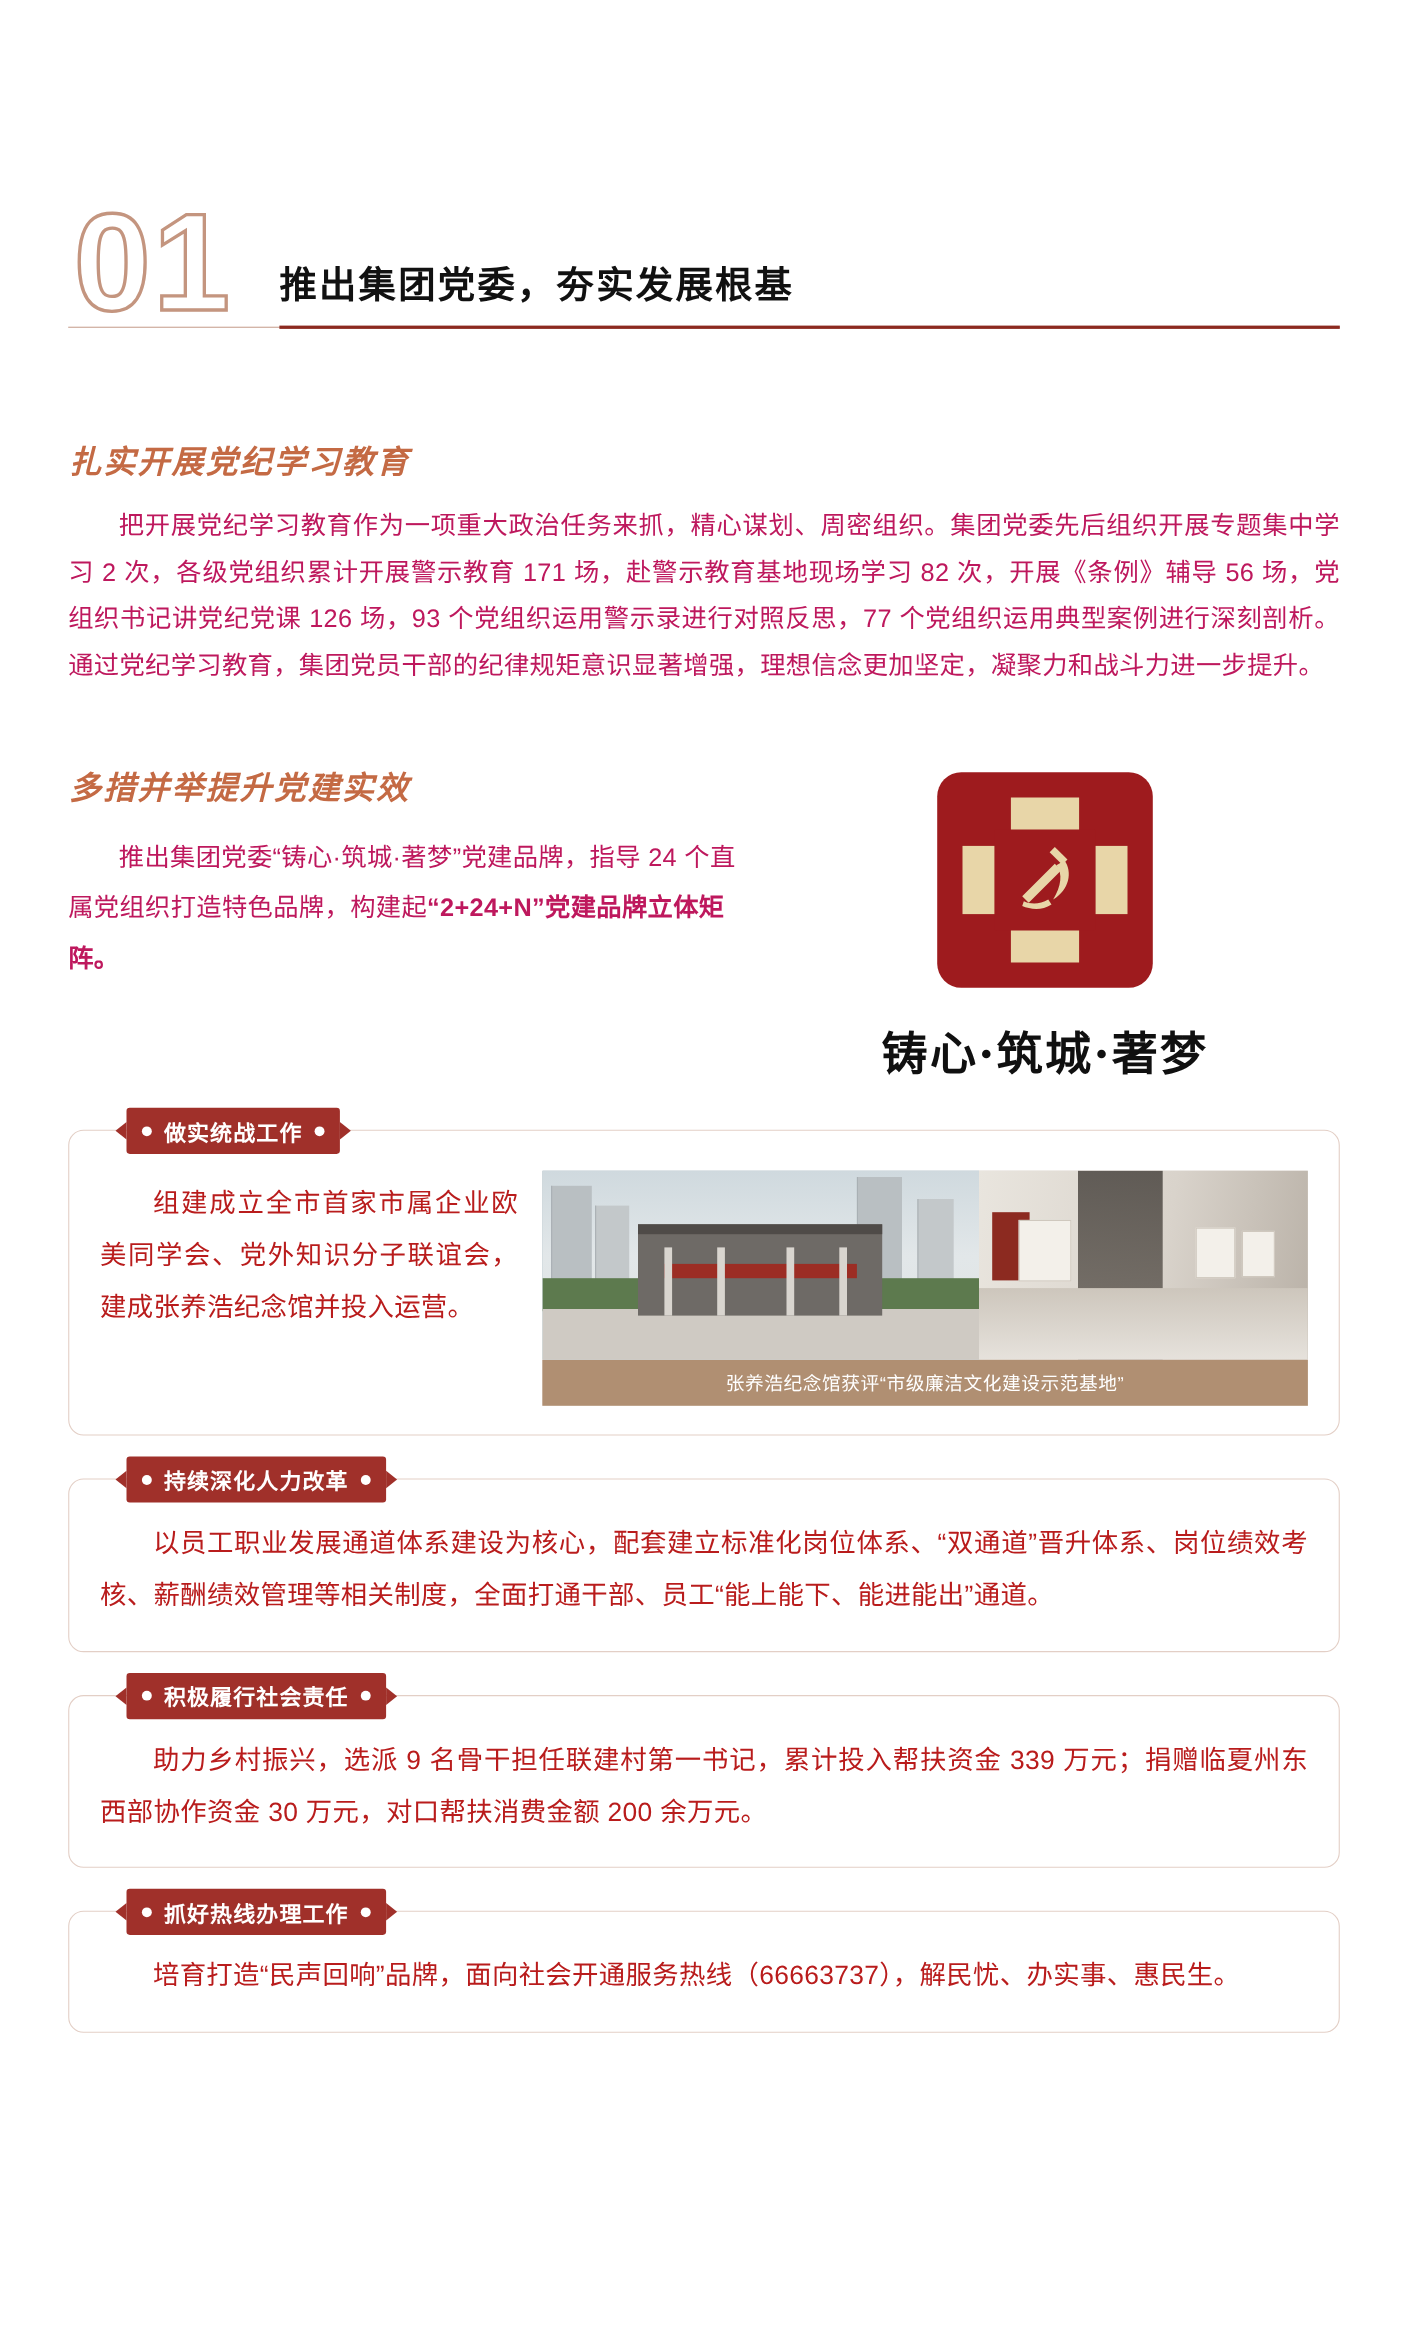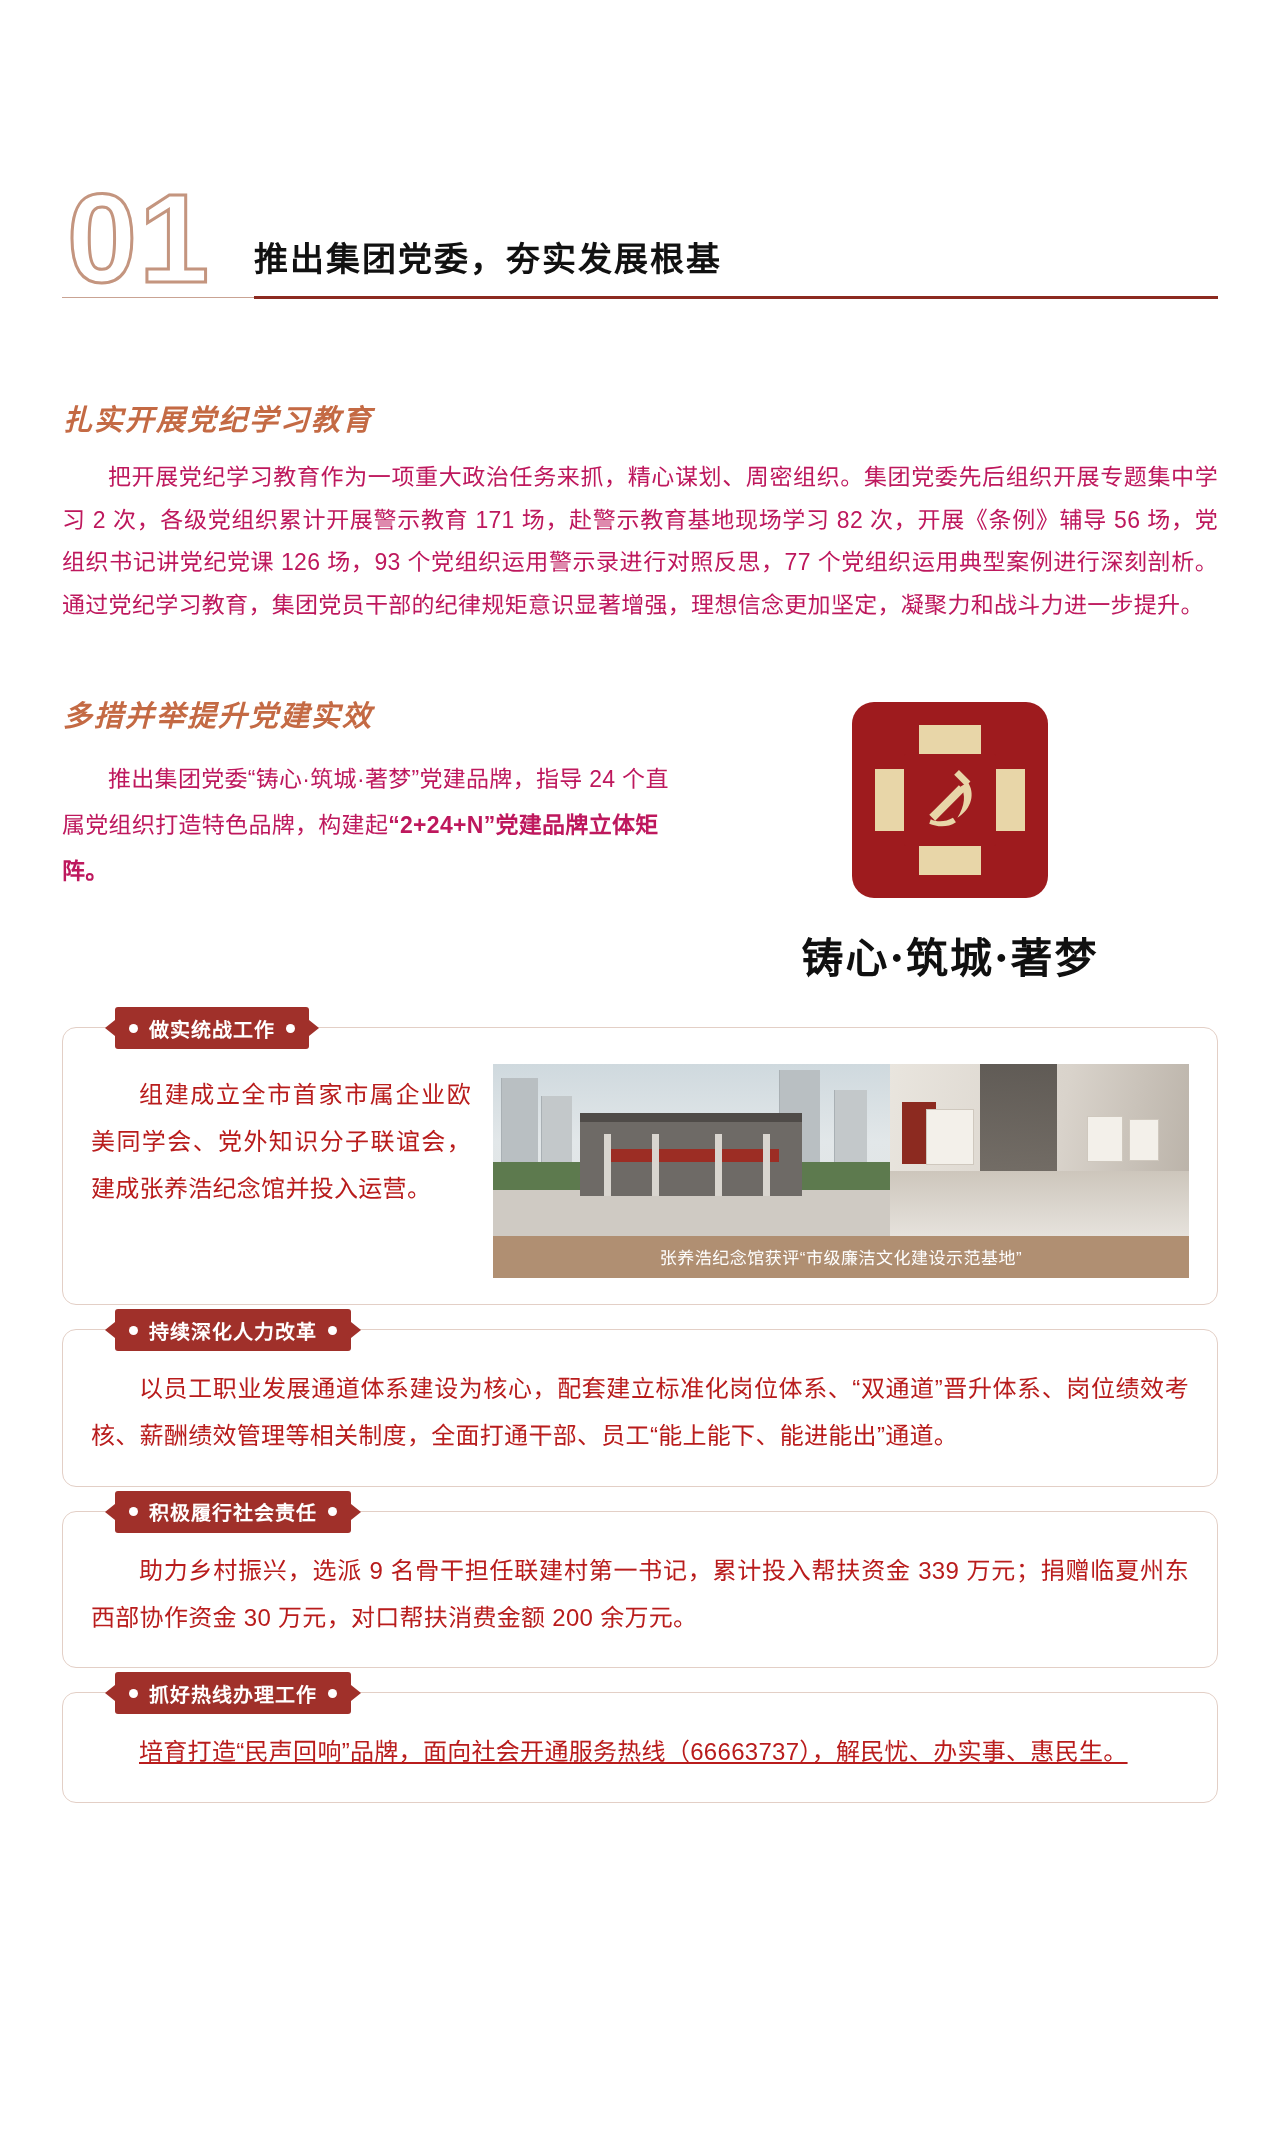--- a/index.html
+++ b/index.html
@@ -175,21 +175,21 @@
   }
 
   
   .cards {
     margin-top: 42px;
   }
   .card {
     position: relative;
     border: 1px solid #e3cfc6;
     border-radius: 14px;
-    margin-bottom: 24px;
+    margin-bottom: 39px;
     padding: 36px 28px 26px 28px;
     box-sizing: border-box;
   }
   .card-tag {
     position: absolute;
     left: 52px;
     top: -21px;
     height: 42px;
     background: #a0302a;
     color: #ffffff;
@@ -359,21 +359,21 @@
     text-align: center;
     padding: 8px 0 9px 0;
     box-sizing: border-box;
   }
 
   .card-2 .card-text,
   .card-3 .card-text,
   .card-4 .card-text {
     width: 100%;
   }
-  .card-4 .card-text { text-indent: 2em; text-decoration: underline; }
+  .card-4 .card-text { text-indent: 2em; }
 </style>
 </head>
 <body>
 
 <div class="page">
 
   <div class="section-head">
     <div class="big-number">01</div>
     <div class="head-title">推出集团党委，夯实发展根基</div>
     <div class="head-rule-thin"></div>

